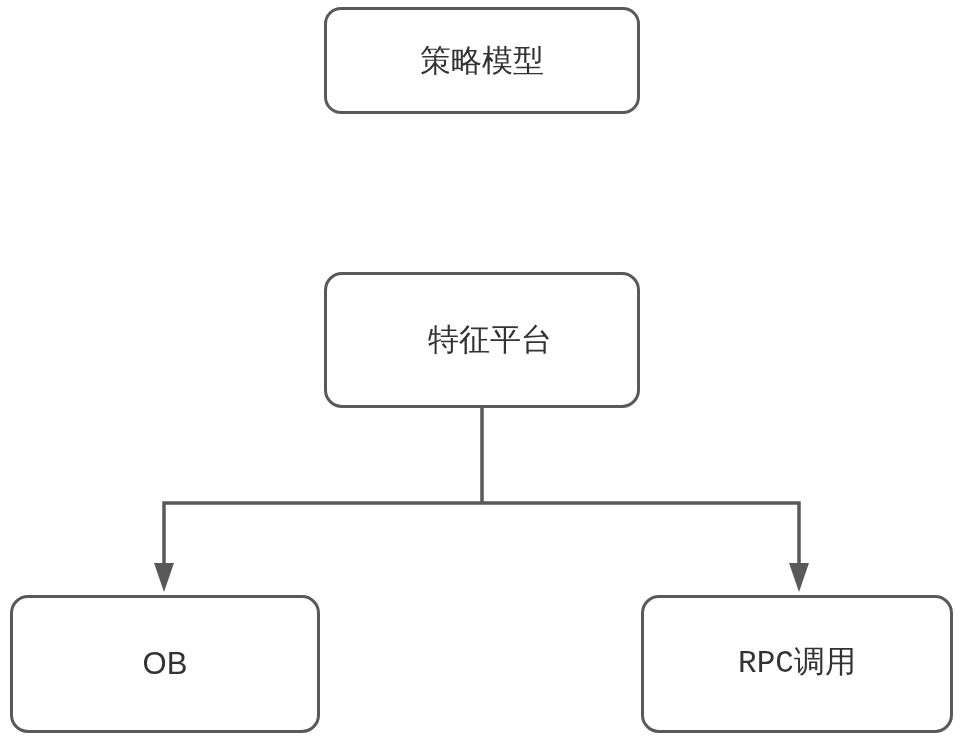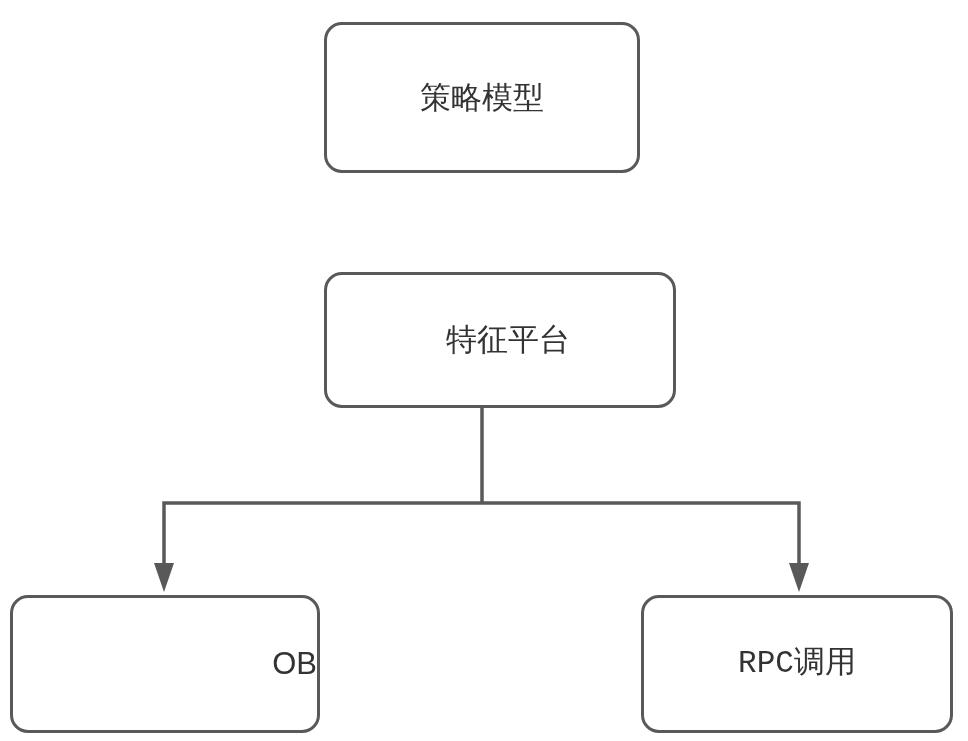--- a/index.html
+++ b/index.html
@@ -50,29 +50,29 @@
 
     <path d="M482 408 L482 503" fill="none" stroke="#595959" stroke-width="3.5"></path>
 
     <path d="M164 568 L164 503 L799 503 L799 568" fill="none" stroke="#595959" stroke-width="3.5" stroke-linejoin="miter"></path>
 
     <polygon points="154,563 174,563 164,592" fill="#595959"></polygon>
 
     <polygon points="789,563 809,563 799,592" fill="#595959"></polygon>
   </svg>
 
-  <div class="node" style="left:324px; top:22px; width:316px; height:151px;">
+  <div class="node" style="left:324px; top:7px; width:316px; height:107px;border-radius:17px;">
     <span class="node-label">策略模型</span>
   </div>
 
-  <div class="node" style="left:324px; top:272px; width:352px; height:136px;padding-left:16px;">
+  <div class="node" style="left:324px; top:272px; width:316px; height:136px;padding-left:16px;">
     <span class="node-label">特征平台</span>
   </div>
 
-  <div class="node" style="left:10px; top:595px; width:310px; height:138px;justify-content:flex-end;">
+  <div class="node" style="left:10px; top:595px; width:310px; height:138px;">
     <span class="node-label">OB</span>
   </div>
 
   <div class="node" style="left:641px; top:595px; width:312px; height:138px;font-family:Liberation Mono, monospace;">
     <span class="node-label">RPC调用</span>
   </div>
 
 </div>
 
 </body></html>

